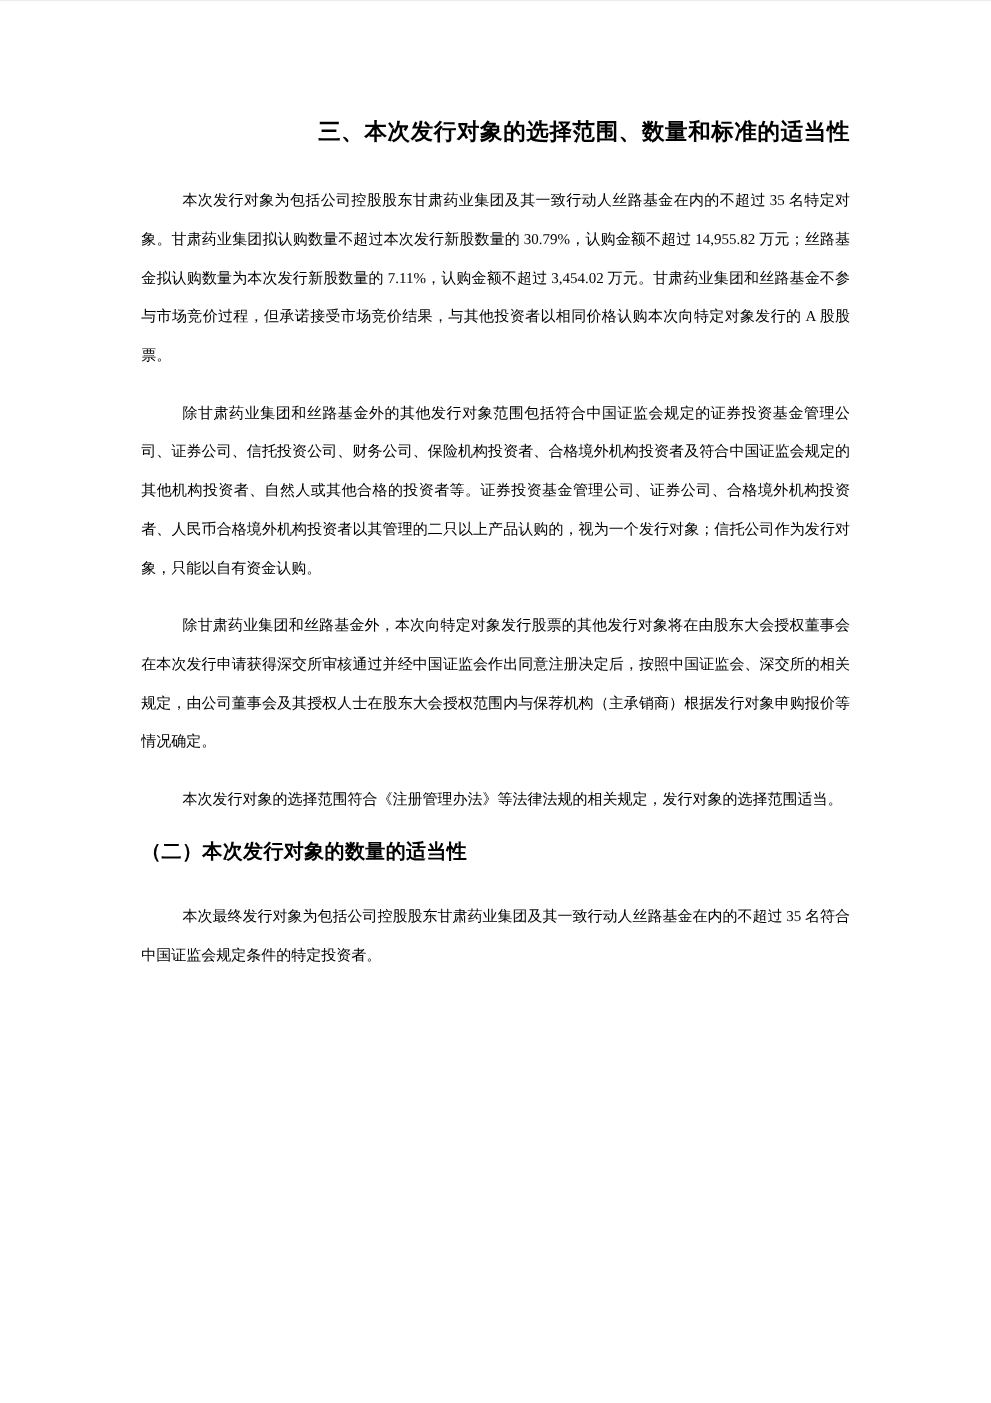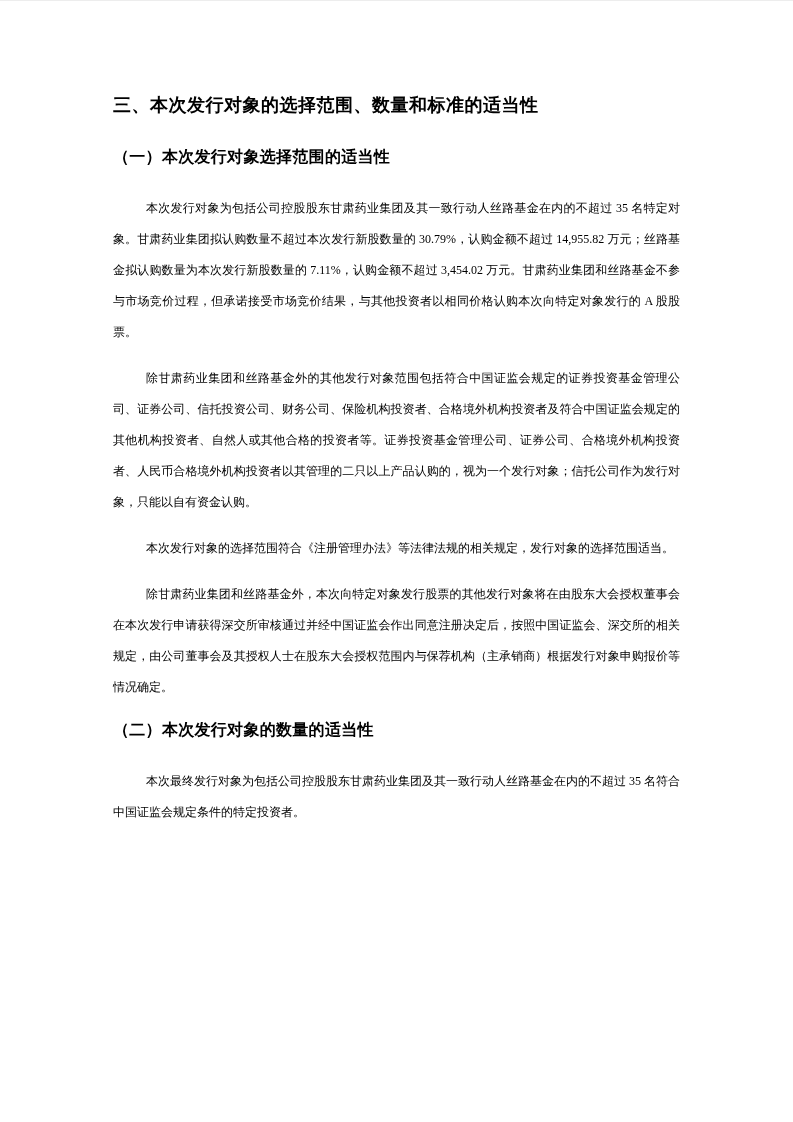--- a/index.html
+++ b/index.html
@@ -20,20 +20,21 @@
     overflow: hidden;
   }
   h1.doc-h1 {
     margin: 0 0 26px 0;
     font-family: "Liberation Sans", "DejaVu Sans", sans-serif;
     font-weight: bold;
     font-size: 18px;
     line-height: 28px;
     letter-spacing: 0.5px;
     color: #000000;
+    text-align: right;
   }
   h2.doc-h2 {
     margin: 14px 0 24px 0;
     font-family: "Liberation Sans", "DejaVu Sans", sans-serif;
     font-weight: bold;
     font-size: 16px;
     line-height: 24px;
     letter-spacing: 0.3px;
     color: #000000;
   }
@@ -53,25 +54,24 @@
   }
 </style>
 </head>
 <body>
 
 <div class="page">
 
   <h1 class="doc-h1">三、本次发行对象的选择范围、数量和标准的适当性</h1>
 
   <section class="doc-section">
-    <h2 class="doc-h2">（一）本次发行对象选择范围的适当性</h2>
     <p class="doc-p">本次发行对象为包括公司控股股东甘肃药业集团及其一致行动人丝路基金在内的不超过 35 名特定对象。甘肃药业集团拟认购数量不超过本次发行新股数量的 30.79%，认购金额不超过 14,955.82 万元；丝路基金拟认购数量为本次发行新股数量的 7.11%，认购金额不超过 3,454.02 万元。甘肃药业集团和丝路基金不参与市场竞价过程，但承诺接受市场竞价结果，与其他投资者以相同价格认购本次向特定对象发行的 A 股股票。</p>
     <p class="doc-p">除甘肃药业集团和丝路基金外的其他发行对象范围包括符合中国证监会规定的证券投资基金管理公司、证券公司、信托投资公司、财务公司、保险机构投资者、合格境外机构投资者及符合中国证监会规定的其他机构投资者、自然人或其他合格的投资者等。证券投资基金管理公司、证券公司、合格境外机构投资者、人民币合格境外机构投资者以其管理的二只以上产品认购的，视为一个发行对象；信托公司作为发行对象，只能以自有资金认购。</p>
+    <p class="doc-p">除甘肃药业集团和丝路基金外，本次向特定对象发行股票的其他发行对象将在由股东大会授权董事会在本次发行申请获得深交所审核通过并经中国证监会作出同意注册决定后，按照中国证监会、深交所的相关规定，由公司董事会及其授权人士在股东大会授权范围内与保荐机构（主承销商）根据发行对象申购报价等情况确定。</p>
     <p class="doc-p">本次发行对象的选择范围符合《注册管理办法》等法律法规的相关规定，发行对象的选择范围适当。</p>
-    <p class="doc-p">除甘肃药业集团和丝路基金外，本次向特定对象发行股票的其他发行对象将在由股东大会授权董事会在本次发行申请获得深交所审核通过并经中国证监会作出同意注册决定后，按照中国证监会、深交所的相关规定，由公司董事会及其授权人士在股东大会授权范围内与保荐机构（主承销商）根据发行对象申购报价等情况确定。</p>
   </section>
 
   <section class="doc-section">
     <h2 class="doc-h2">（二）本次发行对象的数量的适当性</h2>
     <p class="doc-p">本次最终发行对象为包括公司控股股东甘肃药业集团及其一致行动人丝路基金在内的不超过 35 名符合中国证监会规定条件的特定投资者。</p>
   </section>
 
 </div>
 
 </body></html>

